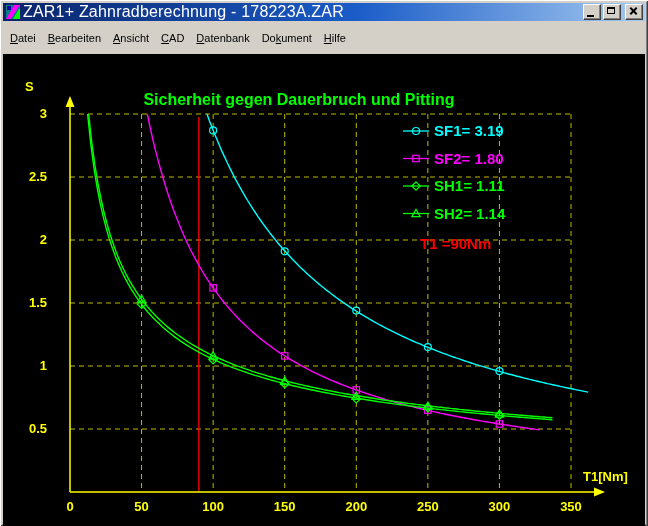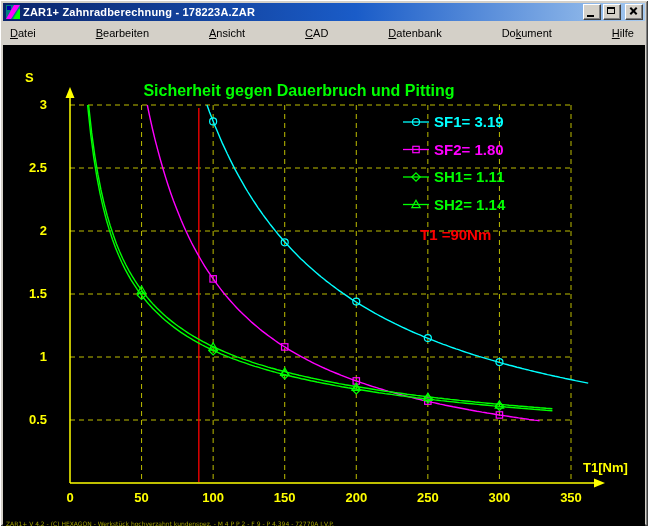--- a/index.html
+++ b/index.html
@@ -9,34 +9,34 @@
     font-family:"Liberation Sans",sans-serif;
     box-shadow:inset 1px 1px 0 #ffffff, inset -1px -1px 0 #404040,
                inset 2px 2px 0 #d4d0c8, inset -2px -2px 0 #808080;
   }
   .titlebar{
     height:18px;display:flex;align-items:center;
     background:linear-gradient(to right,#0a246a,#1a5cc8 55%,#a6caf0);
     padding:0 2px;user-select:none;
   }
   .app-icon{width:14px;height:14px;margin:0 3px 0 1px;flex:0 0 auto;}
-  .title-text{flex:1;color:#ffffff;font-weight:bold;font-size:11px;white-space:nowrap;overflow:hidden;letter-spacing:.2px;}
+  .title-text{flex:1;color:#ffffff;font-weight:normal;font-size:16px;white-space:nowrap;overflow:hidden;letter-spacing:.2px;}
   .win-btn{
     width:16px;height:14px;background:#d4d0c8;position:relative;margin-left:2px;
     border:1px solid;border-color:#ffffff #404040 #404040 #ffffff;
     box-shadow:inset -1px -1px 0 #808080;cursor:default;flex:0 0 auto;
   }
   .glyph-min{position:absolute;left:3px;bottom:2px;width:7px;height:2px;background:#000;}
   .glyph-max{position:absolute;left:3px;top:2px;width:8px;height:7px;border:1px solid #000;border-top-width:2px;box-sizing:border-box;}
   .glyph-close-a,.glyph-close-b{position:absolute;left:3px;top:5px;width:9px;height:2px;background:#000;}
   .glyph-close-a{transform:rotate(45deg);}
   .glyph-close-b{transform:rotate(-45deg);}
   .menubar{
-    height:24px;display:flex;align-items:center;background:#d4d0c8;
-    font-size:11px;color:#000;padding-left:1px;user-select:none;gap:48px;
+    height:33px;display:flex;align-items:center;background:#d4d0c8;
+    font-size:11px;color:#000;padding-left:1px;user-select:none;
   }
   .menu-item{padding:2px 6px;}
   .menu-item u{text-decoration:underline;}
   .plot{position:relative;width:642px;height:483px;background:#000;overflow:hidden;}
   .plot svg{display:block;}
   svg text{font-family:"Liberation Sans",sans-serif;}
   .status-line{
     position:absolute;left:3px;bottom:1px;font-size:6px;line-height:7px;
     color:#a0a000;white-space:nowrap;font-family:"DejaVu Sans",sans-serif;
   }

